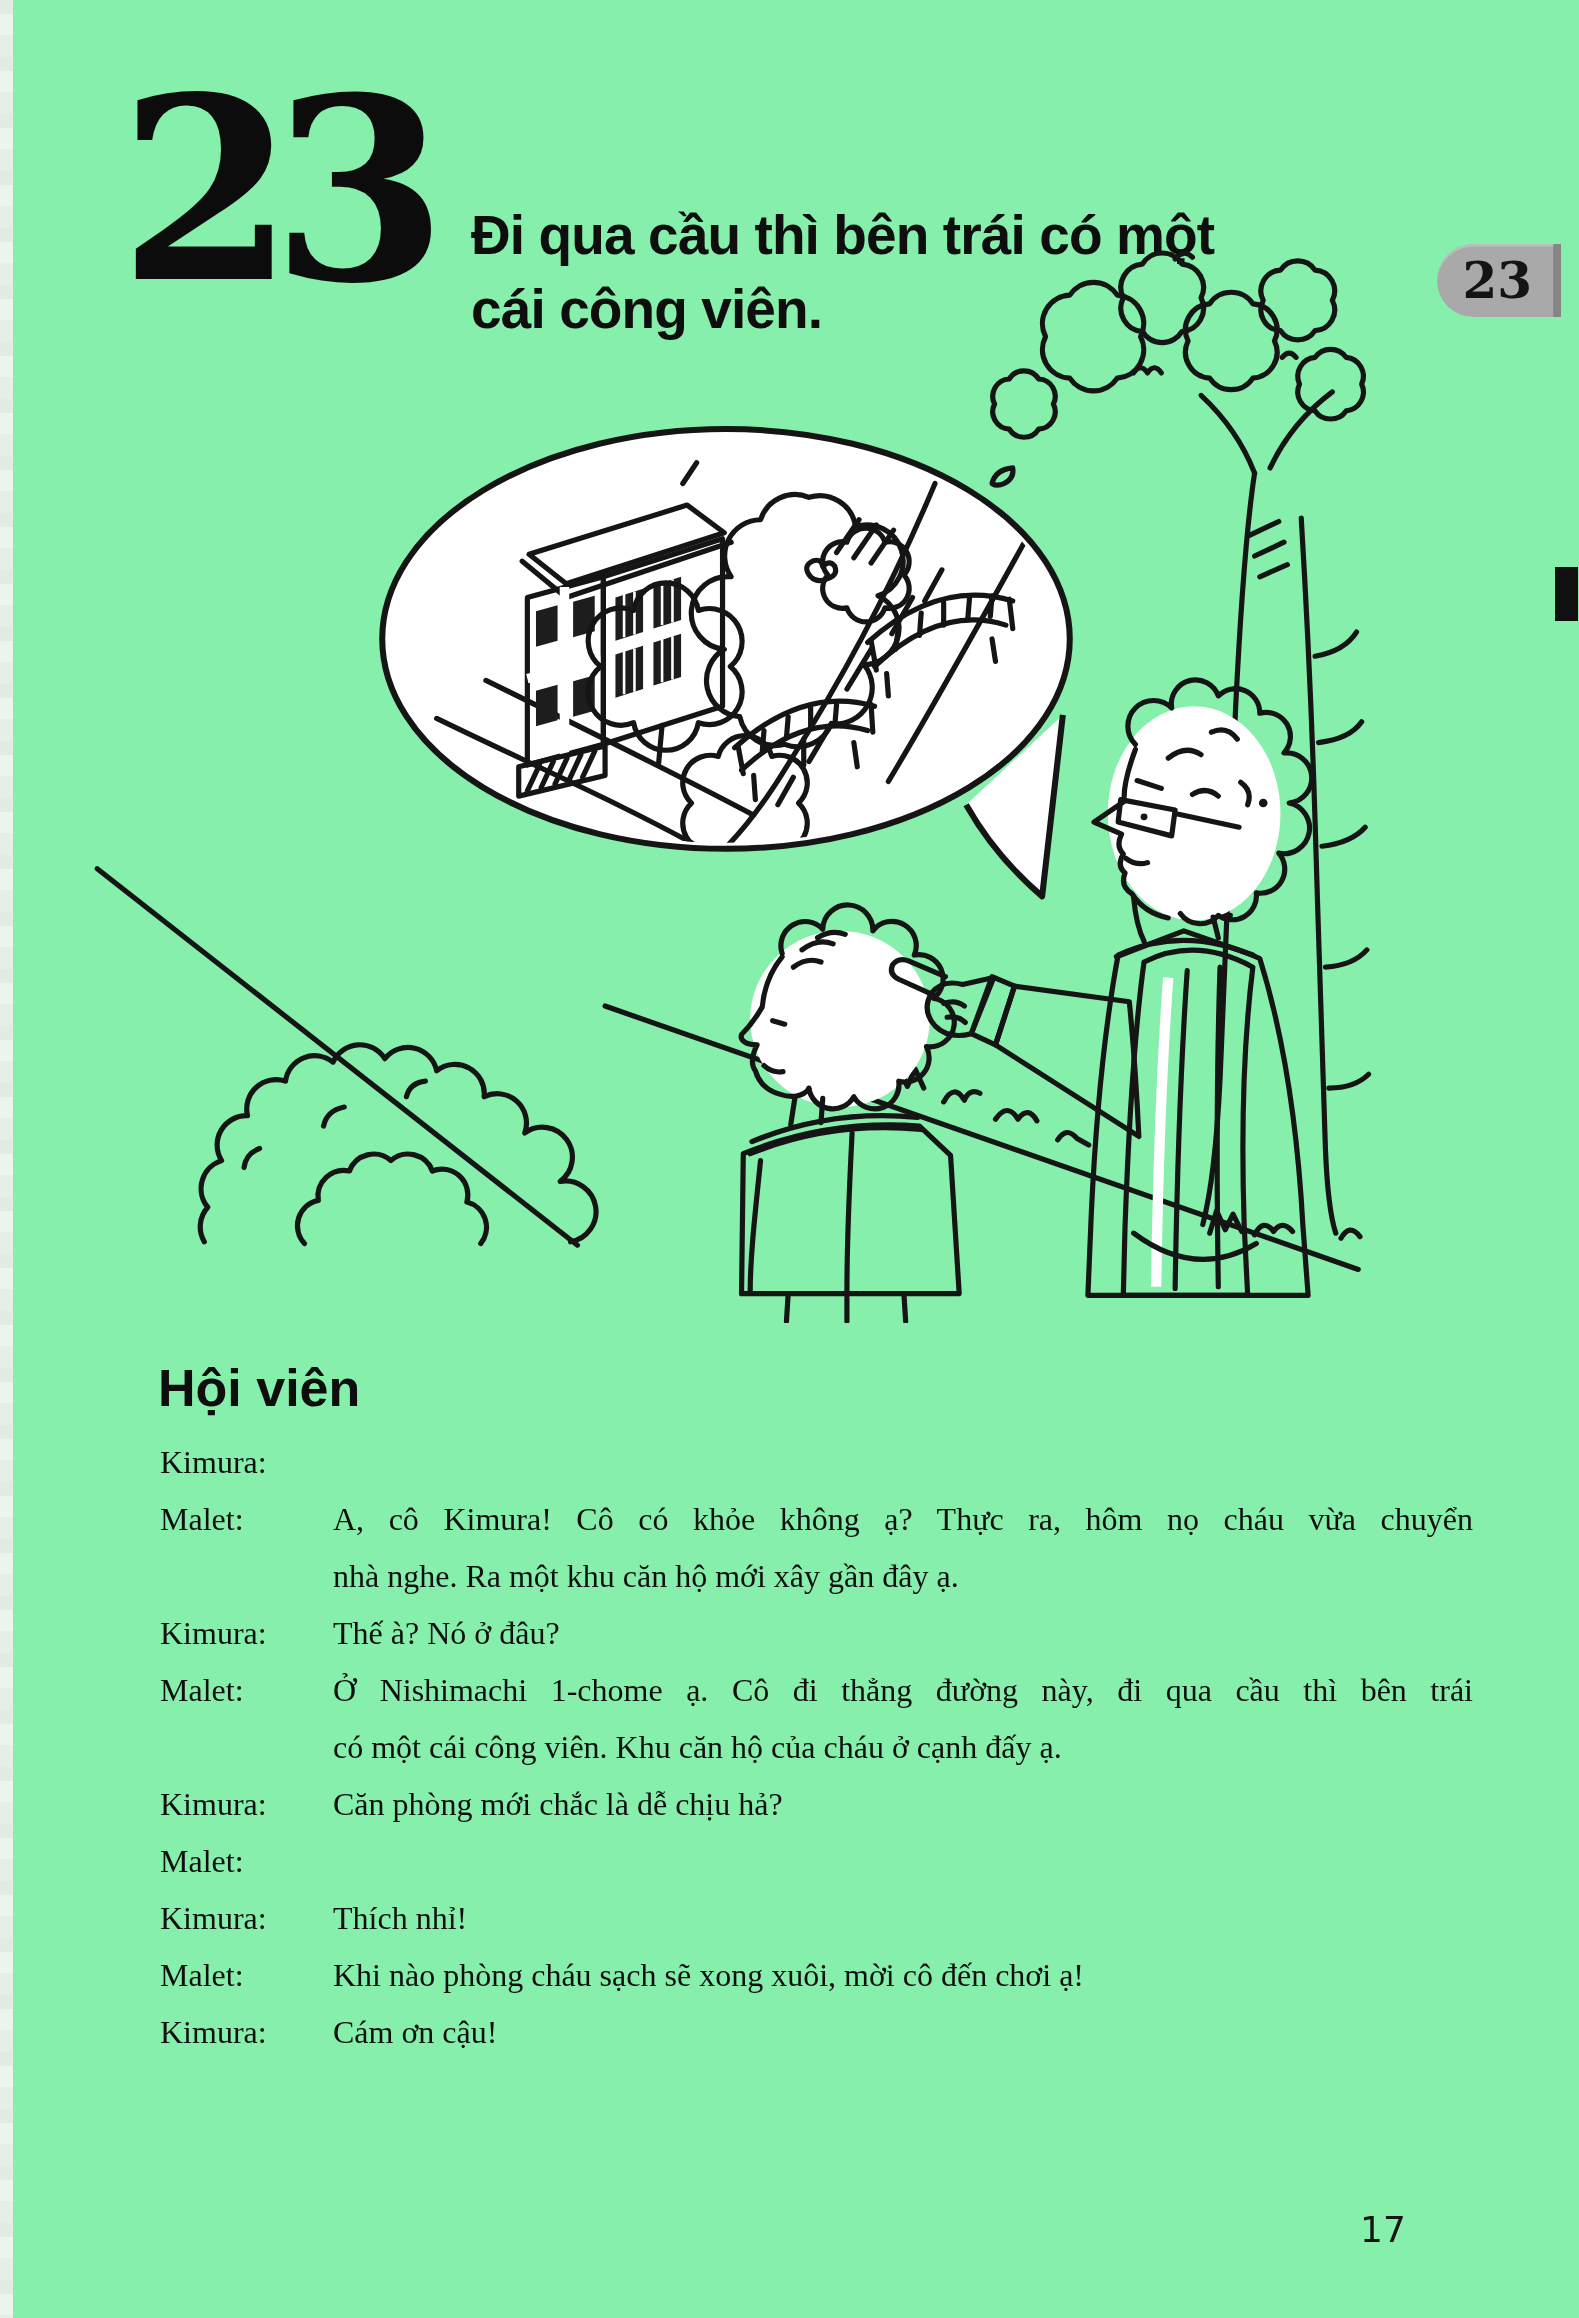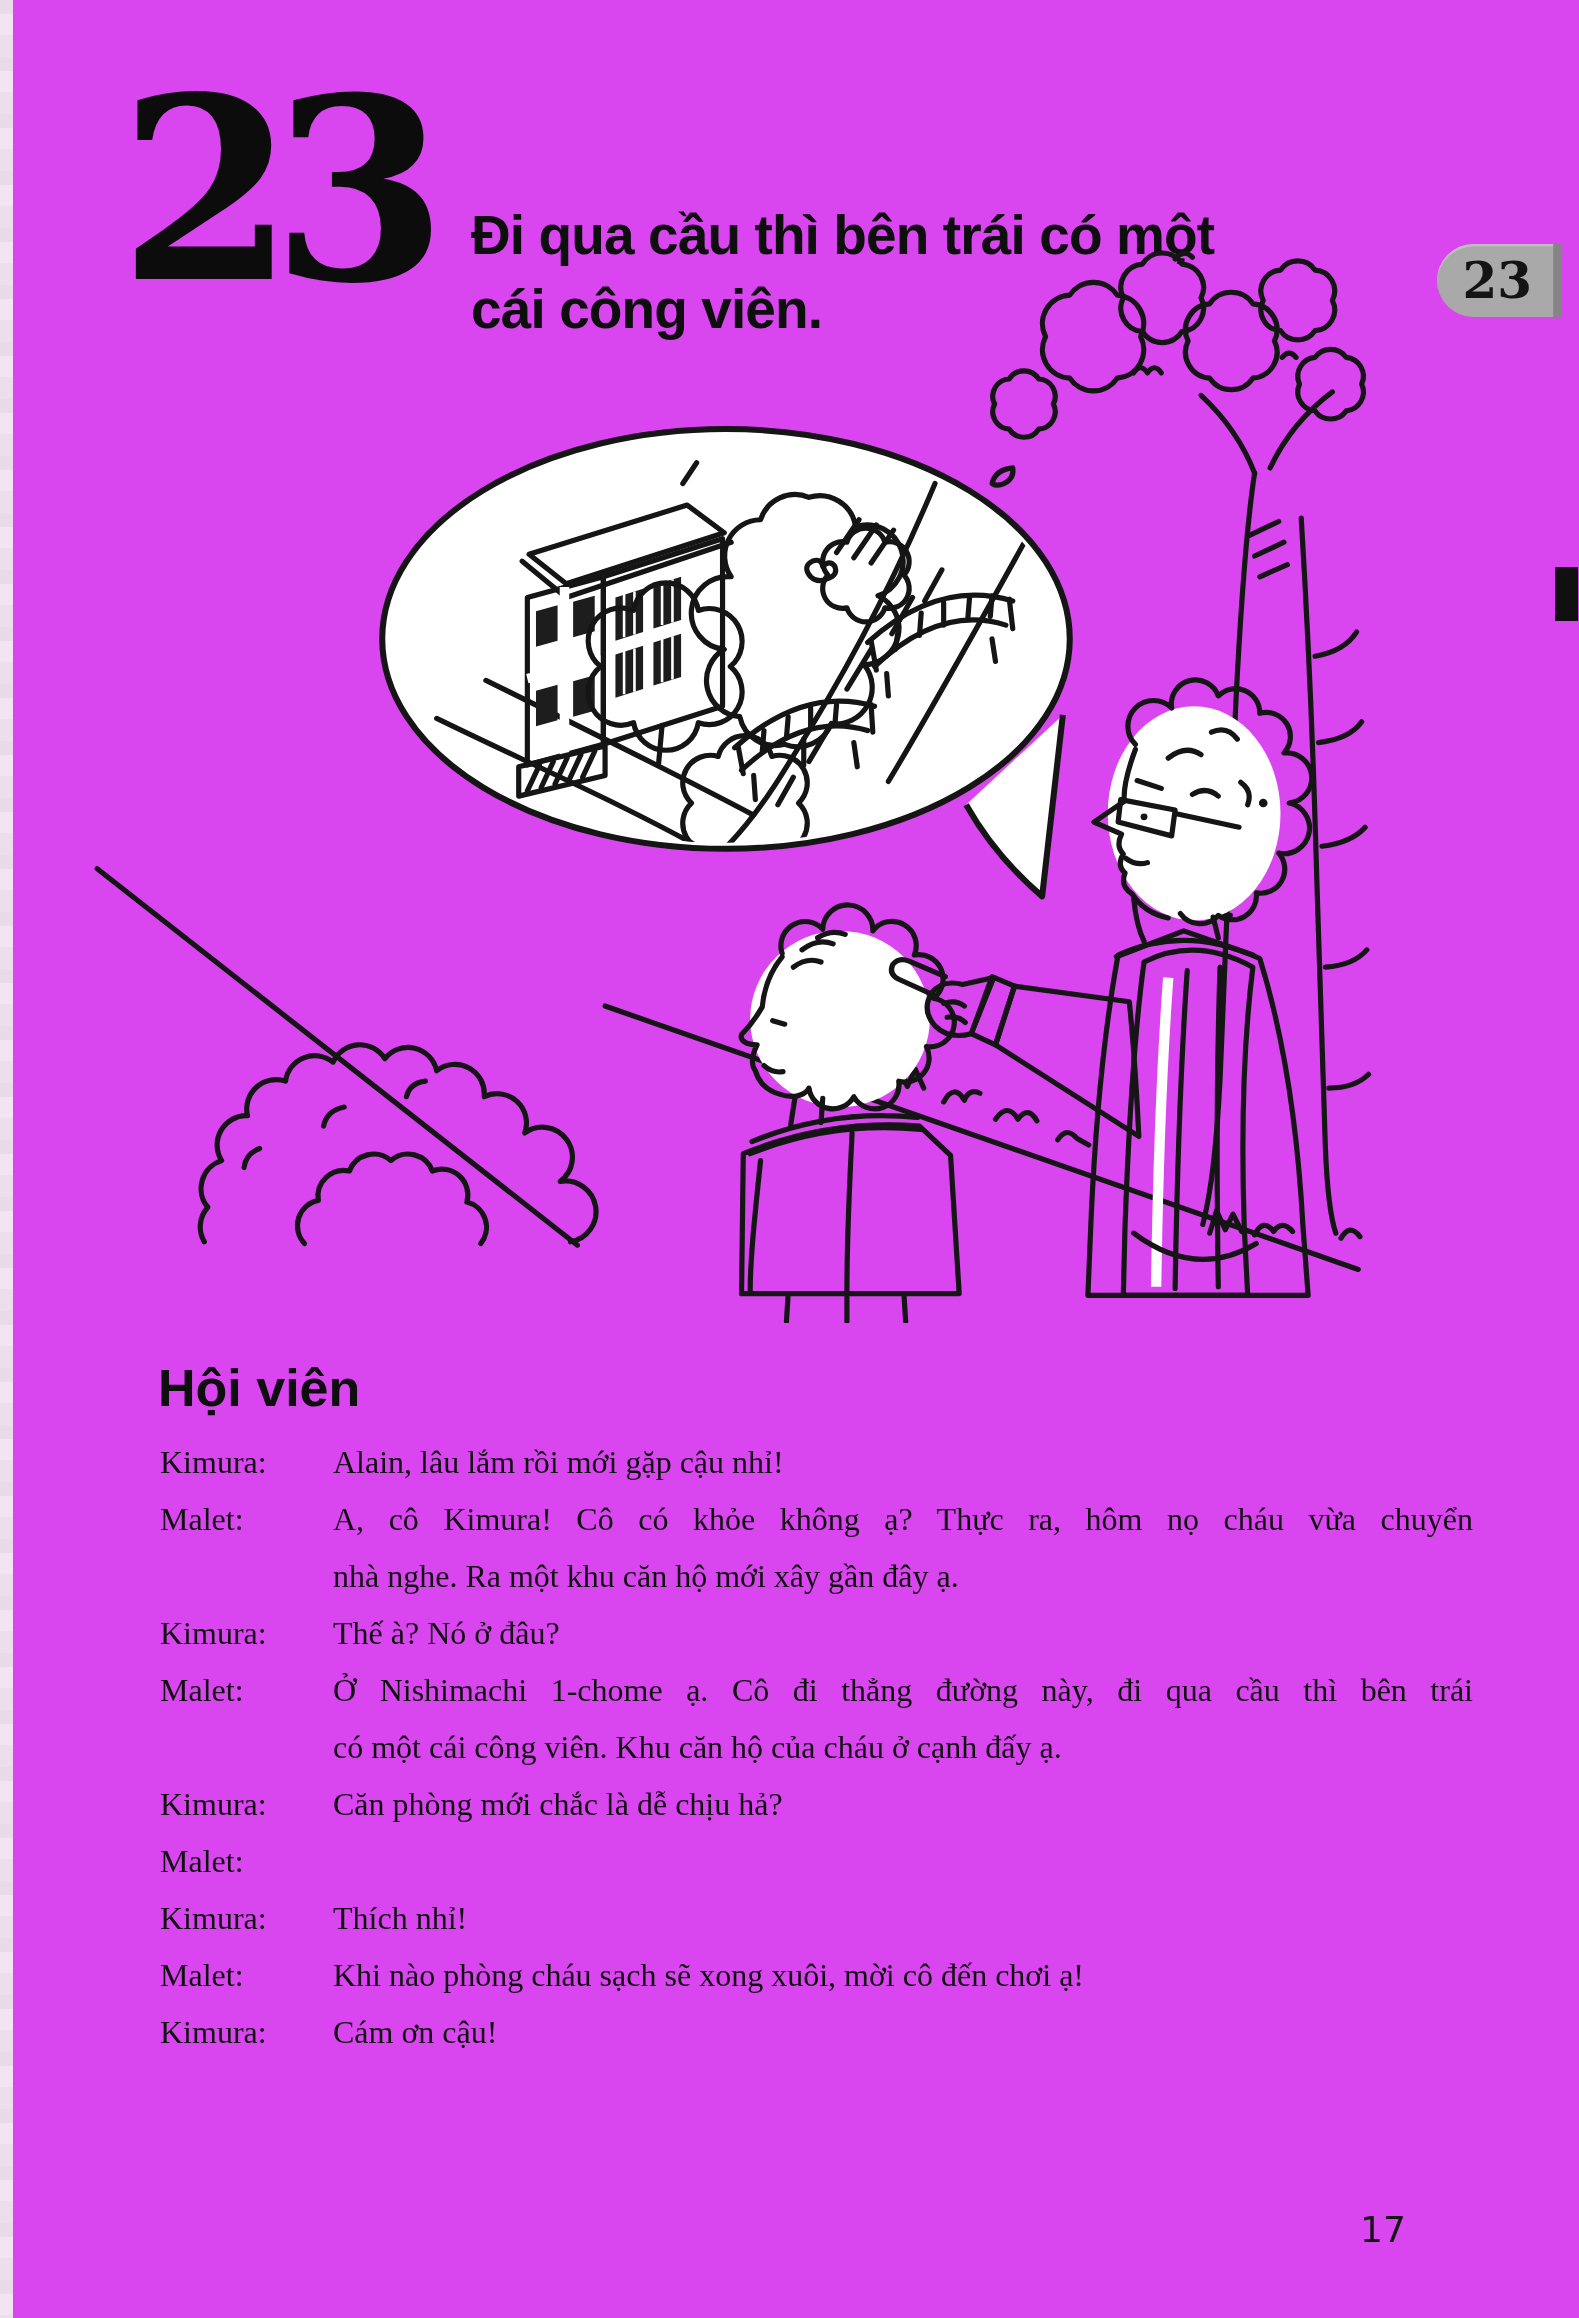--- a/index.html
+++ b/index.html
@@ -1,17 +1,17 @@
 <!DOCTYPE html>
 <html style="font-size:14px"><head>
 <meta charset="utf-8">
 <style>
   html,body{margin:0;padding:0;}
   body{width:1579px;height:2319px;background:#fdfdfc;font-family:"Liberation Serif",serif;}
-  .page{position:relative;width:1579px;height:2319px;background:#d946ef;overflow:hidden;color:#111;}
+  .page{position:relative;width:1579px;height:2319px;background:#86efac;overflow:hidden;color:#111;}
   .scan-edge{position:absolute;left:0;top:0;width:13px;height:100%;
     background:repeating-linear-gradient(to bottom,#ebebe9 0 14px,#f6f6f4 14px 35px,#efefec 35px 57px);
     opacity:.9;}
   .lesson-num{position:absolute;left:119px;top:64px;font-family:"DejaVu Serif",serif;font-weight:700;
     font-size:252px;line-height:1;letter-spacing:-22.5px;color:#0c0c0c;}
   .title{position:absolute;left:471px;top:166px;width:864px;font-family:"Liberation Sans",sans-serif;
     font-weight:bold;font-size:55px;line-height:74px;letter-spacing:-0.9px;color:#0e0e0e;margin-top:32px;}
   .badge{position:absolute;left:1437px;top:244px;width:124px;height:73px;background:#a9a9a9;
     border-radius:38px 0 0 38px;box-shadow:inset -7.8px 0 0 #858585,inset 0 2.6px 0 #bdbdbd;
     display:flex;align-items:center;justify-content:center;padding-right:3.5px;box-sizing:border-box;}
@@ -178,23 +178,20 @@
       </g>
       <circle cx="1462" cy="930" r="5" fill="#151515"></circle>
     </g>
   </svg>
 
   <h2 class="section-heading">Hội viên</h2>
 
   <div class="dialogue">
     <div class="row">
       <div class="speaker">Kimura:</div>
-      <div>
-          <div class="line">Alain, lâu lắm rồi mới gặp cậu nhỉ!</div>
-        </div>
     </div>
     <div class="row">
       <div class="speaker">Malet:</div>
       <div>
         <div class="line just">A, cô Kimura! Cô có khỏe không ạ? Thực ra, hôm nọ cháu vừa chuyển</div>
         <div class="line">nhà nghe. Ra một khu căn hộ mới xây gần đây ạ.</div>
       </div>
     </div>
     <div class="row">
       <div class="speaker">Kimura:</div>

